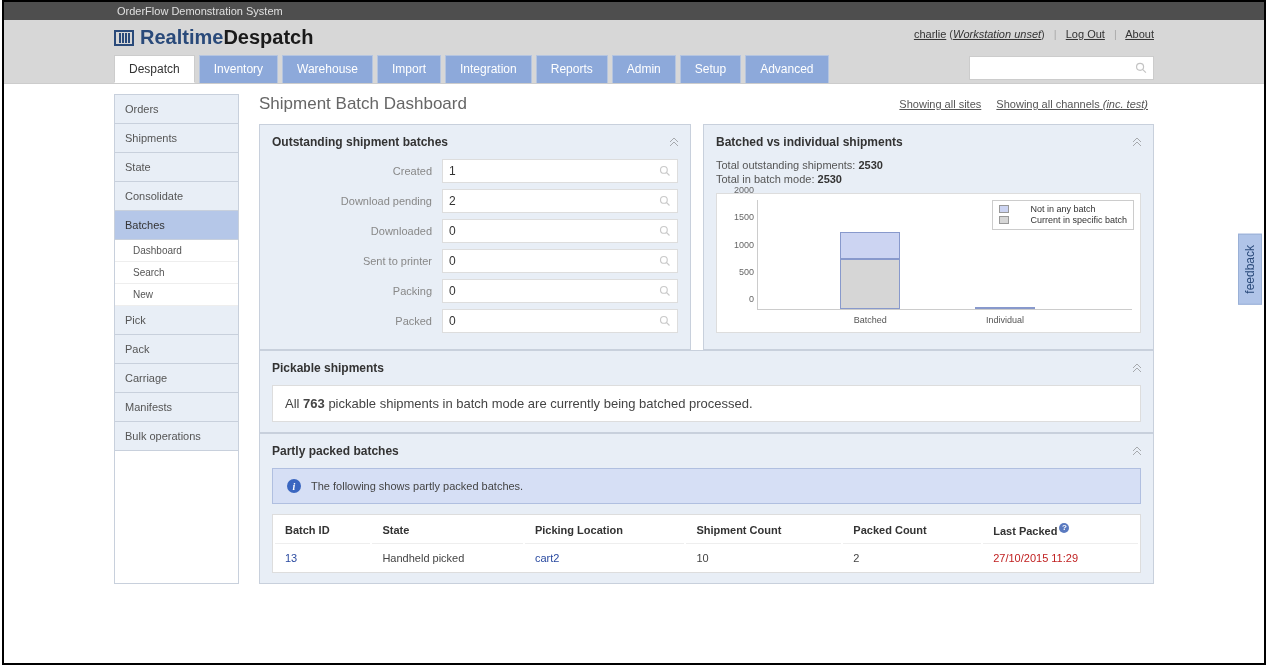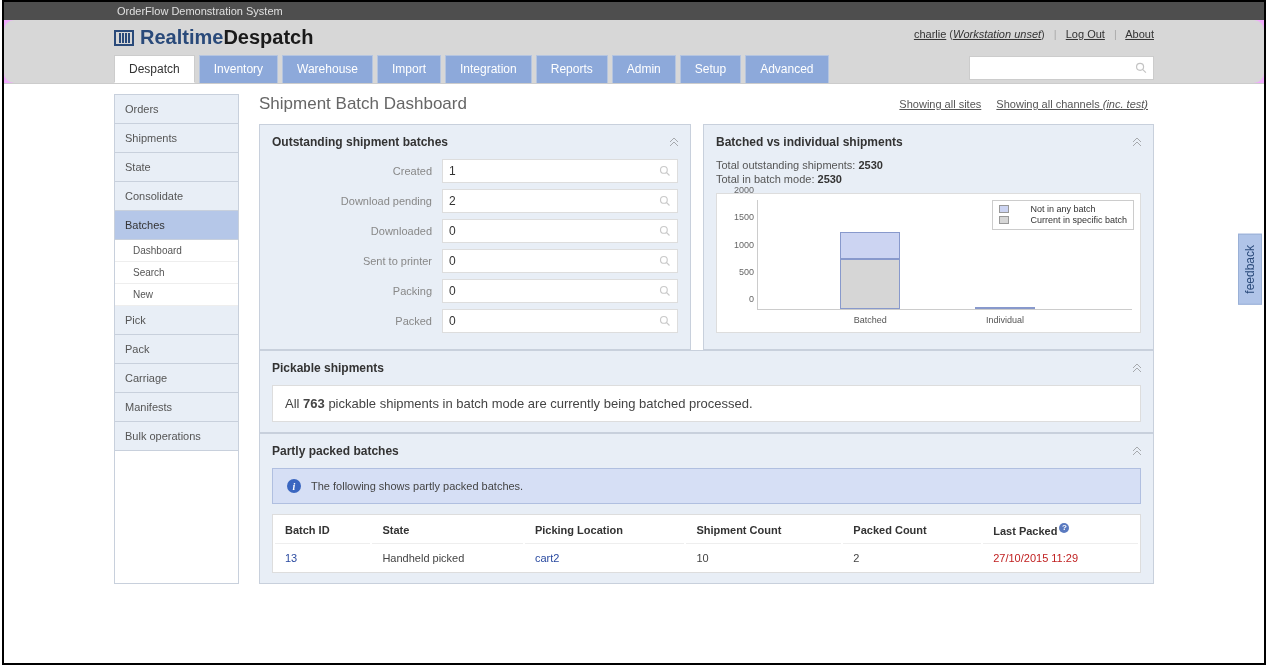--- a/index.html
+++ b/index.html
@@ -1,20 +1,20 @@
 <!DOCTYPE html>
 <html><head>
 <meta charset="utf-8">
 <style>
 * { box-sizing: border-box; margin: 0; padding: 0; }
 body { font-family: Verdana, Arial, sans-serif; font-size: 12px; background: #fff; color: #333; }
 .frame { border: 2px solid #000; width: 1264px; height: 665px; margin: 0 auto; background: #f0abfc; overflow: hidden; position: relative; }
 .top-bar { background: #4e4e4e; color: #e0e0e0; padding: 3px 0 3px 6px; font-size: 11px; }
 .top-bar-inner { width: 1040px; margin: 0 auto; }
-.header-area { background: #d7d7d7; padding: 6px 0 0 0; border-radius: 10px; }
+.header-area { background: #d7d7d7; padding: 6px 0 0 0; }
 .header-inner { width: 1040px; margin: 0 auto; position: relative; }
 .logo { display: flex; align-items: center; gap: 6px; margin-bottom: 6px; }
 .logo-icon { width: 20px; height: 16px; border: 2px solid #2a4a7a; display: inline-flex; align-items: center; justify-content: center; }
 .logo-icon-inner { display: flex; gap: 1px; }
 .logo-icon-bar { width: 2px; height: 10px; background: #2a4a7a; }
 .logo-text { font-size: 20px; font-weight: bold; }
 .logo-realtime { color: #2a4a7a; }
 .logo-despatch { color: #1a1a1a; font-weight: bold; }
 .header-links { position: absolute; right: 0; top: 2px; font-size: 11px; color: #444; }
 .header-links a { color: #333; text-decoration: underline; cursor: pointer; }

